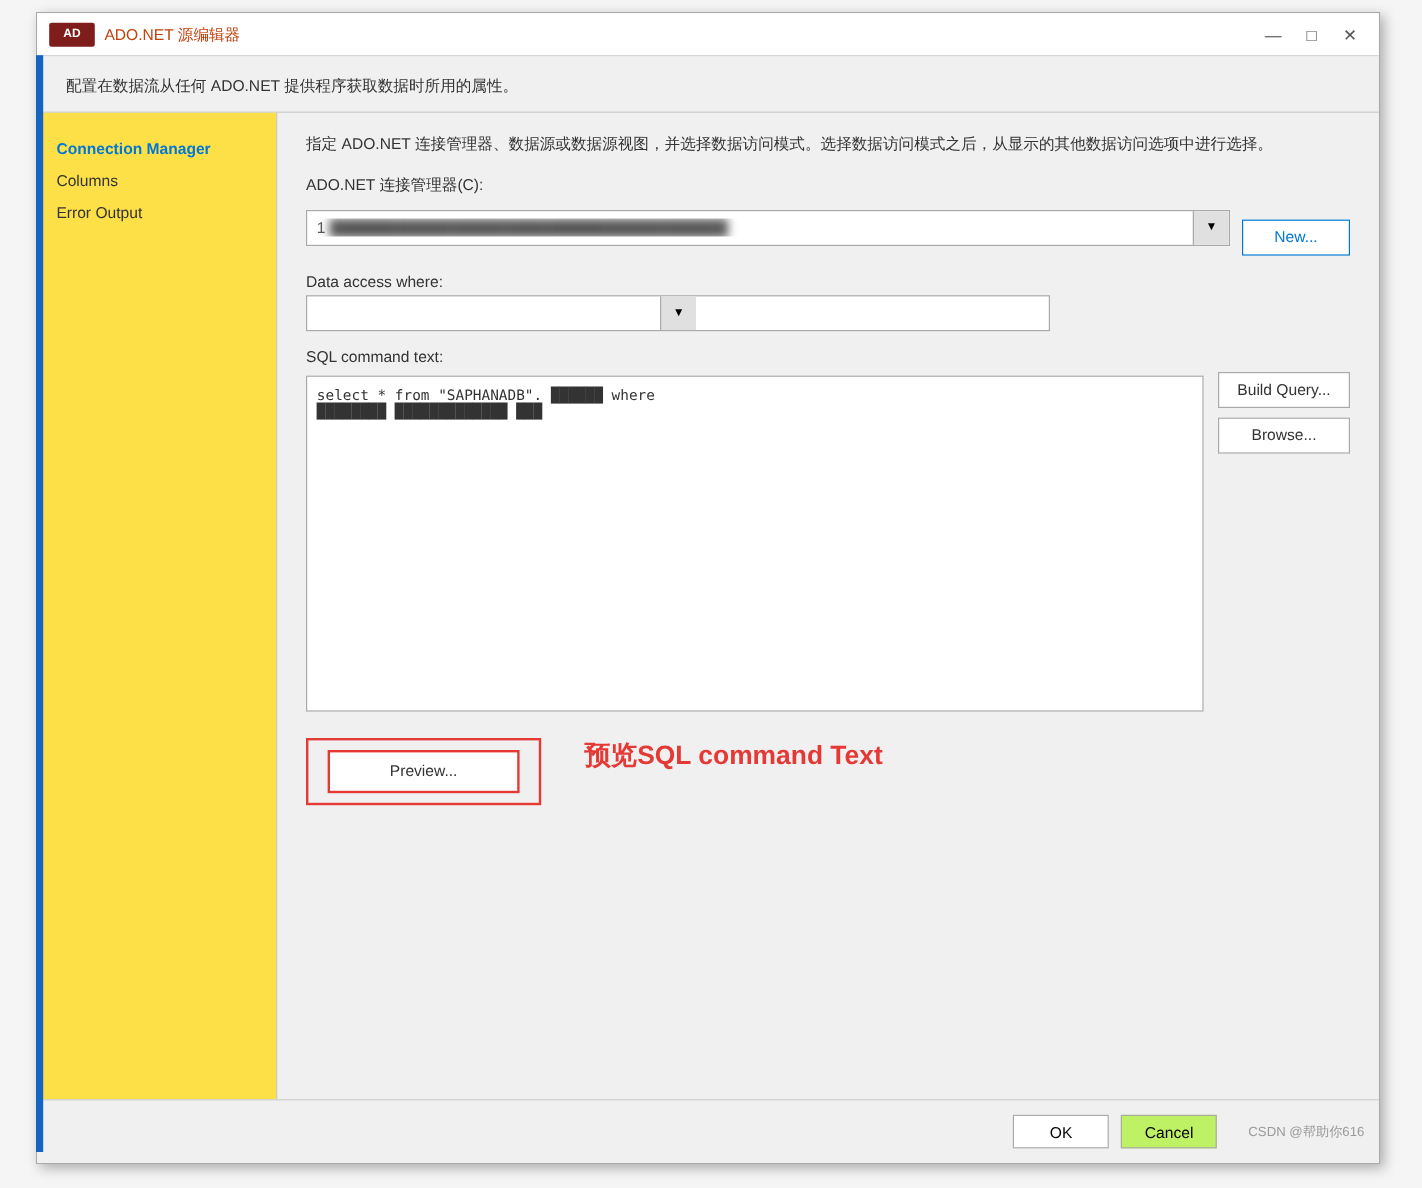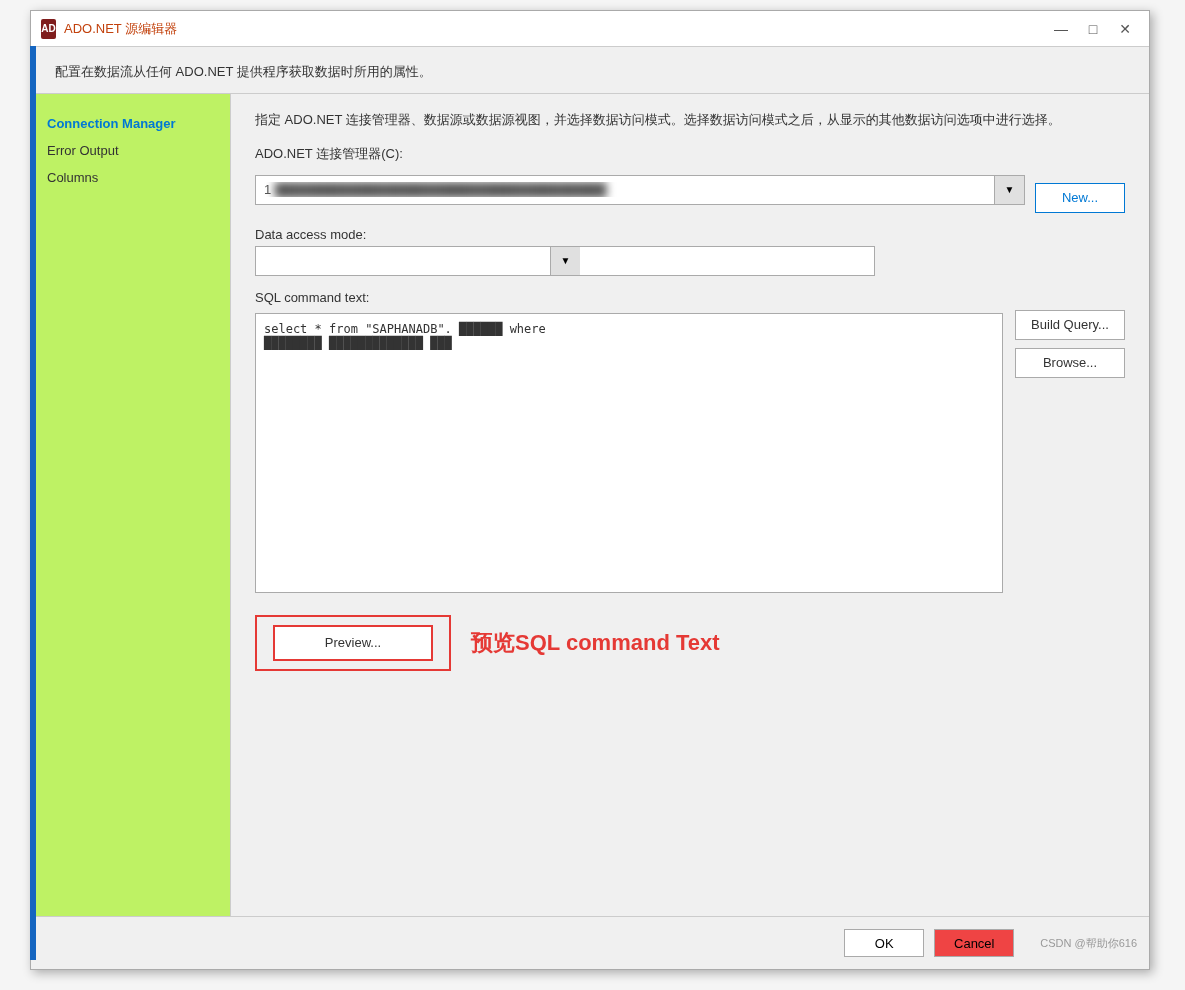--- a/index.html
+++ b/index.html
@@ -45,21 +45,21 @@
       border-bottom: 1px solid #ccc;
       height: 36px;
       flex-shrink: 0;
     }
     .title-bar-left {
       display: flex;
       align-items: center;
       gap: 8px;
     }
     .title-icon {
-      width: 15px;
+      width: 38px;
       height: 20px;
       background: #7f1d1d;
       border-radius: 2px;
       display: flex;
       align-items: center;
       justify-content: center;
       font-size: 10px;
       color: white;
       font-weight: bold;
     }
@@ -102,21 +102,21 @@
 
     
     .dialog-body {
       flex: 1;
       display: flex;
     }
 
     
     .sidebar {
       width: 200px;
-      background: #bef264;
+      background: #fde047;
       border-right: 1px solid #ccc;
       padding: 16px 0;
       flex-shrink: 0;
     }
     .sidebar-item {
       padding: 6px 16px;
       font-size: 13px;
       color: #333;
       cursor: pointer;
     }
@@ -247,22 +247,21 @@
       background: white;
       border: 1px solid #aaa;
       color: #333;
       cursor: pointer;
       font-size: 13px;
     }
 
     
     .preview-area {
       display: flex;
-      align-items: center;
-      gap: 20px;
+      gap: 36px;
       margin-top: 8px;
     }
 
     .btn-preview {
       width: 160px;
       height: 36px;
       background: white;
       border: 2px solid #e53935;
       color: #333;
       cursor: pointer;
@@ -291,21 +290,21 @@
       width: 80px;
       height: 28px;
       background: white;
       border: 1px solid #aaa;
       cursor: pointer;
       font-size: 13px;
     }
     .btn-cancel {
       width: 80px;
       height: 28px;
-      background: #ef4444;
+      background: #bef264;
       border: 1px solid #aaa;
       cursor: pointer;
       font-size: 13px;
     }
 
     .footer-brand {
       font-size: 11px;
       color: #999;
       margin-left: 16px;
     }
@@ -363,24 +362,24 @@
       <span>配置在数据流从任何 ADO.NET 提供程序获取数据时所用的属性。</span>
     </div>
 
     <div class="dialog-body">
 
       <div class="sidebar">
         <div class="sidebar-item active">
           <span>Connection Manager</span>
         </div>
         <div class="sidebar-item">
+          <span>Columns</span>
+        </div>
+        <div class="sidebar-item">
           <span>Error Output</span>
-        </div>
-        <div class="sidebar-item">
-          <span>Columns</span>
         </div>
       </div>
 
       <div class="right-panel">
 
         <div class="description-text">指定 ADO.NET 连接管理器、数据源或数据源视图，并选择数据访问模式。选择数据访问模式之后，从显示的其他数据访问选项中进行选择。</div>
 
         <div>
           <div class="form-label">ADO.NET 连接管理器(C):</div>
           <div class="form-row">
@@ -388,21 +387,21 @@
               <span class="dropdown-value">
                 <span>1</span>&nbsp;<span class="blurred">████████████████████████████████████</span>
               </span>
               <div class="dropdown-arrow">▼</div>
             </div>
             <button class="btn-new">New...</button>
           </div>
         </div>
 
         <div>
-          <div class="form-label">Data access mode:</div>
+          <div class="form-label">Data access where:</div>
           <div class="data-access-dropdown">
             <span class="dropdown-value">SQL command</span>
             <div class="dropdown-arrow">▼</div>
           </div>
         </div>
 
         <div class="sql-section">
           <div class="sql-left">
             <div class="form-label">SQL command text:</div>
             <textarea class="sql-textarea" style="">select * from "SAPHANADB". ██████ where

